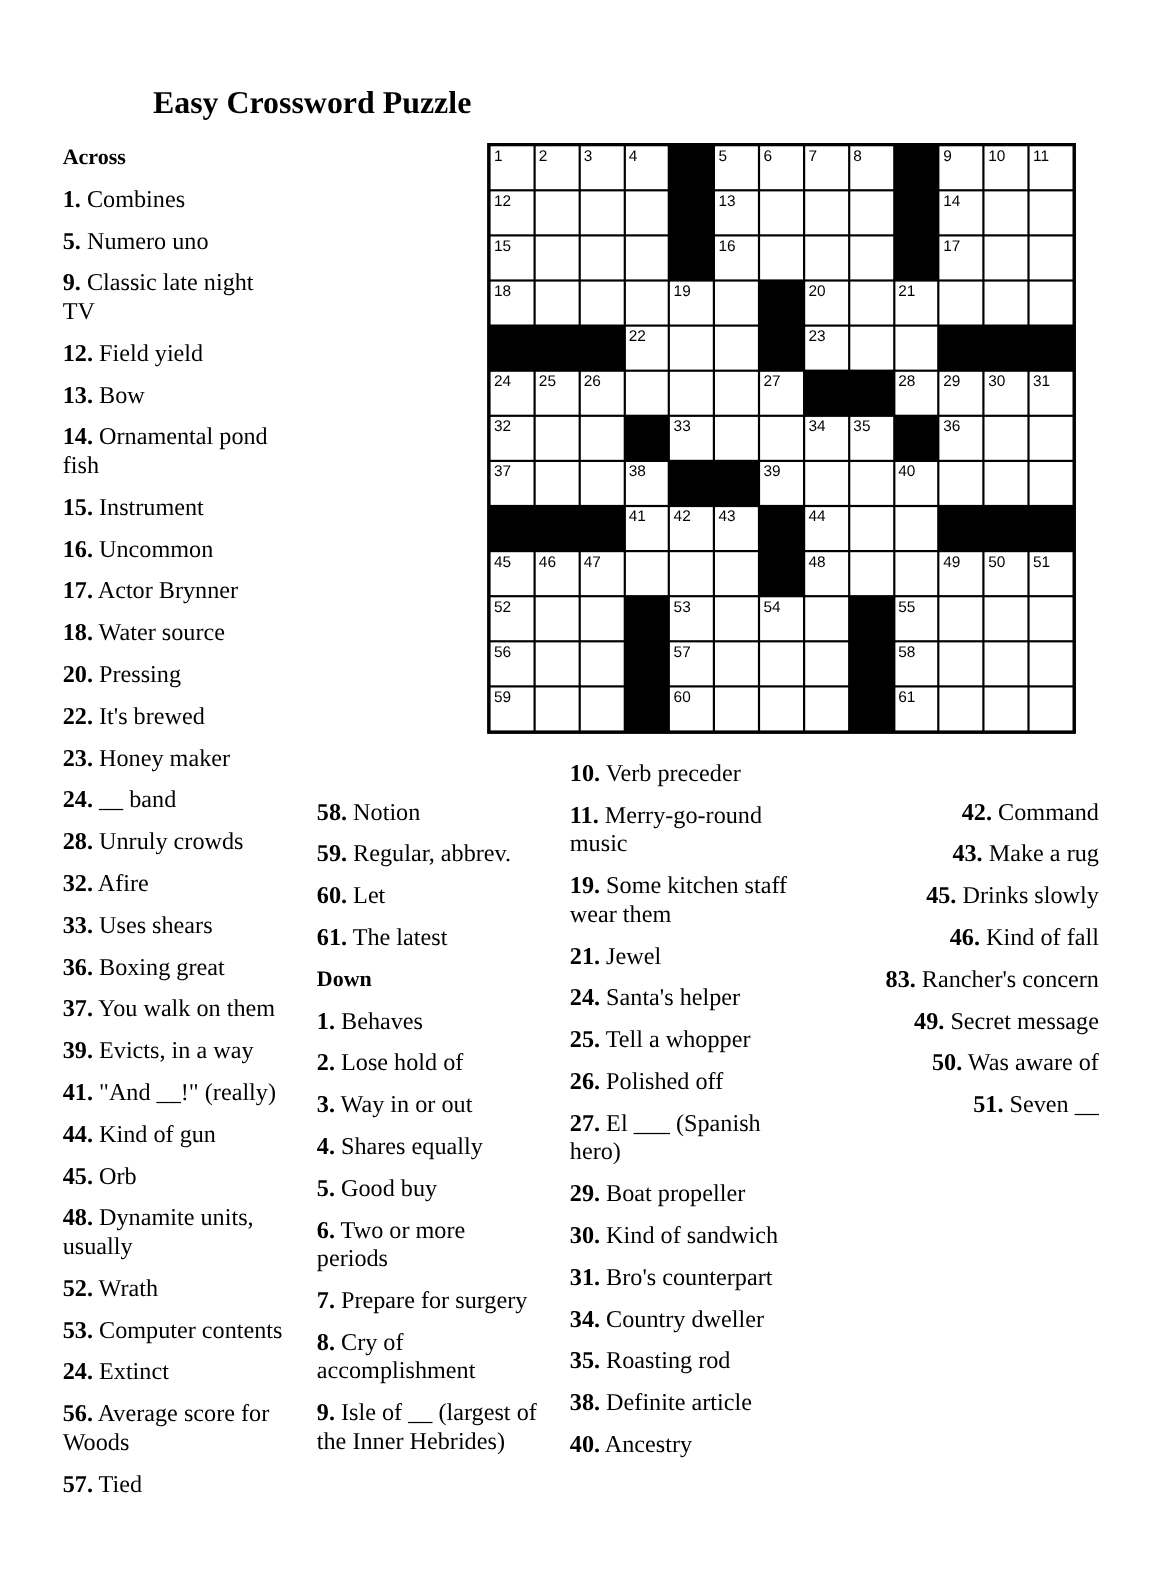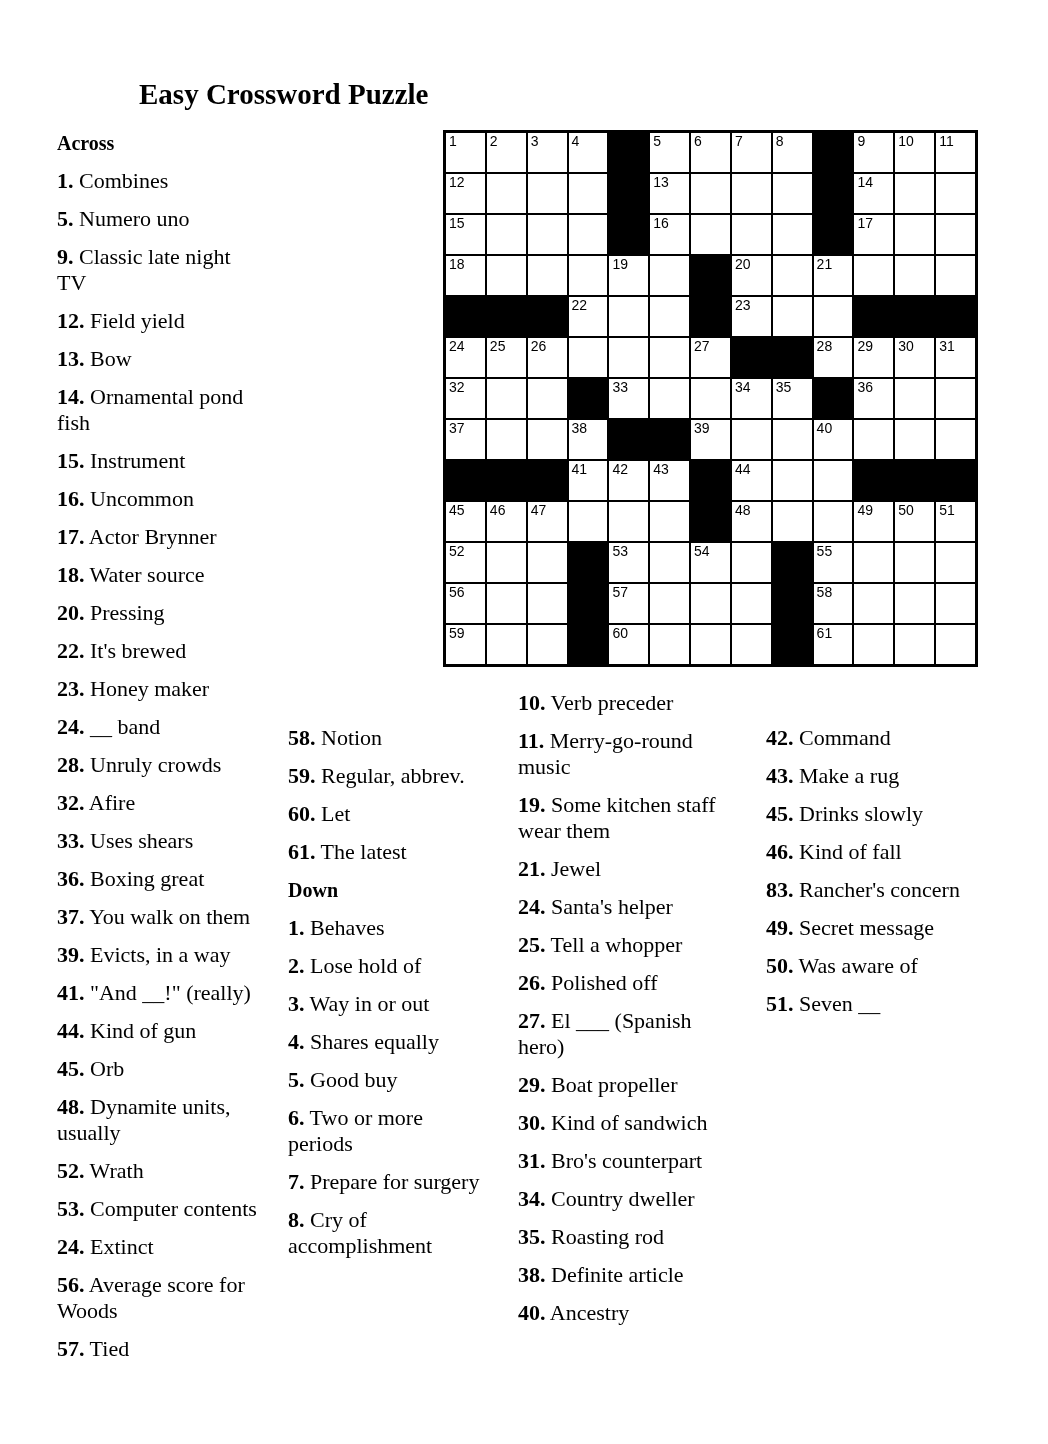--- a/index.html
+++ b/index.html
@@ -51,21 +51,21 @@
     font-size: 22px;
     line-height: 26px;
   }
   .clue-col p { margin: 0 0 12px 0; }
   .clue-header { font-weight: bold; font-size: 20px; }
   .clue-header.gap-above { margin-top: 9px; }
   .clue b { font-weight: bold; }
   #col1 { left: 57px;  top: 130px; width: 205px; }
   #col2 { left: 288px; top: 725px; width: 200px; }
   #col3 { left: 518px; top: 690px; width: 212px; }
-  #col4 { left: 766px; top: 725px; width: 215px; }
+  #col4 { left: 784px; top: 725px; width: 215px; text-align: right; }
 </style>
 </head>
 <body>
 
 <div class="page">
 
   <h1 class="title">Easy Crossword Puzzle</h1>
 
   <div class="grid">
       <div class="cell">
@@ -400,20 +400,21 @@
       <p class="clue"><b>61.</b> The latest</p>
       <p class="clue-header gap-above">Down</p>
       <p class="clue"><b>1.</b> Behaves</p>
       <p class="clue"><b>2.</b> Lose hold of</p>
       <p class="clue"><b>3.</b> Way in or out</p>
       <p class="clue"><b>4.</b> Shares equally</p>
       <p class="clue"><b>5.</b> Good buy</p>
       <p class="clue"><b>6.</b> Two or more periods</p>
       <p class="clue"><b>7.</b> Prepare for surgery</p>
       <p class="clue"><b>8.</b> Cry of accomplishment</p>
+      <p class="clue"><b>9.</b> Isle of __ (largest of the Inner Hebrides)</p>
     </div>
   <div class="clue-col" id="col3">
       <p class="clue"><b>10.</b> Verb preceder</p>
       <p class="clue"><b>11.</b> Merry-go-round music</p>
       <p class="clue"><b>19.</b> Some kitchen staff wear them</p>
       <p class="clue"><b>21.</b> Jewel</p>
       <p class="clue"><b>24.</b> Santa's helper</p>
       <p class="clue"><b>25.</b> Tell a whopper</p>
       <p class="clue"><b>26.</b> Polished off</p>
       <p class="clue"><b>27.</b> El ___ (Spanish hero)</p>

